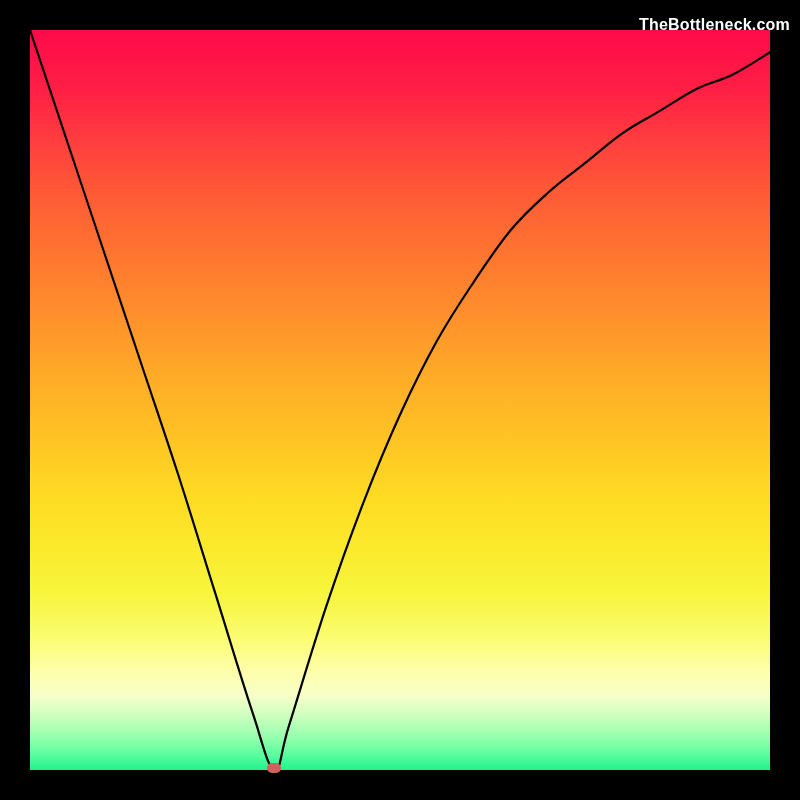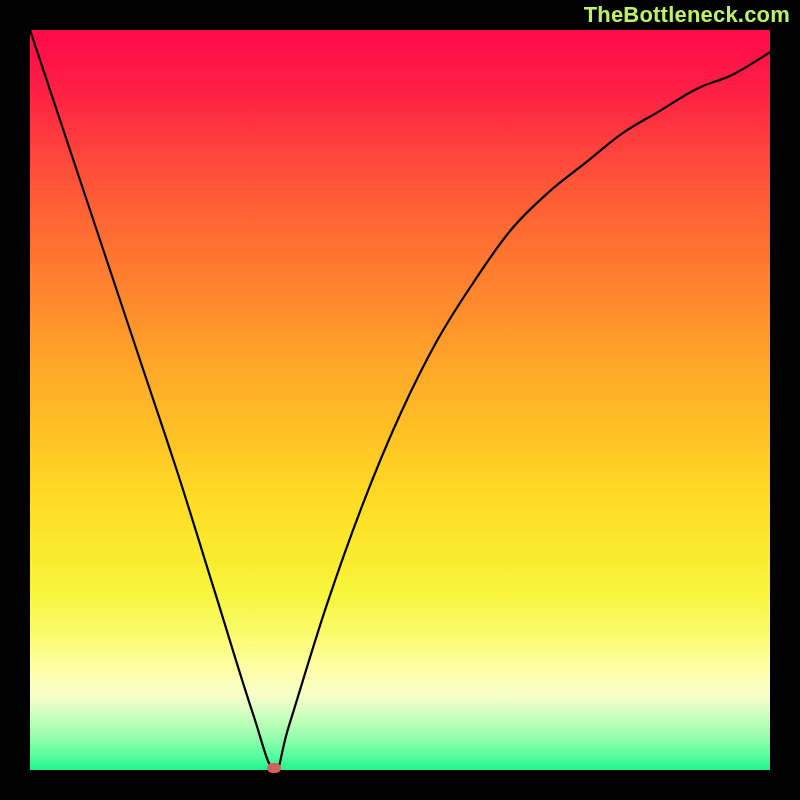--- a/index.html
+++ b/index.html
@@ -47,26 +47,26 @@
   .marker {
     position: absolute;
     width: 14px;
     height: 10px;
     background: #d0615b;
     border-radius: 5px;
     transform: translate(-50%, -50%);
   }
   .watermark {
     position: absolute;
-    top: 2px;
+    top: 16px;
     right: 10px;
     font-family: Arial, Helvetica, sans-serif;
-    font-size: 22px;
+    font-size: 16px;
     font-weight: 600;
-    color: #bef264;
+    color: #ffffff;
     letter-spacing: 0.2px;
   }
 </style>
 </head>
 <body>
 
 <div class="frame">
   <div class="watermark">TheBottleneck.com</div>
   <div class="plot-area">
     <div class="curve">

